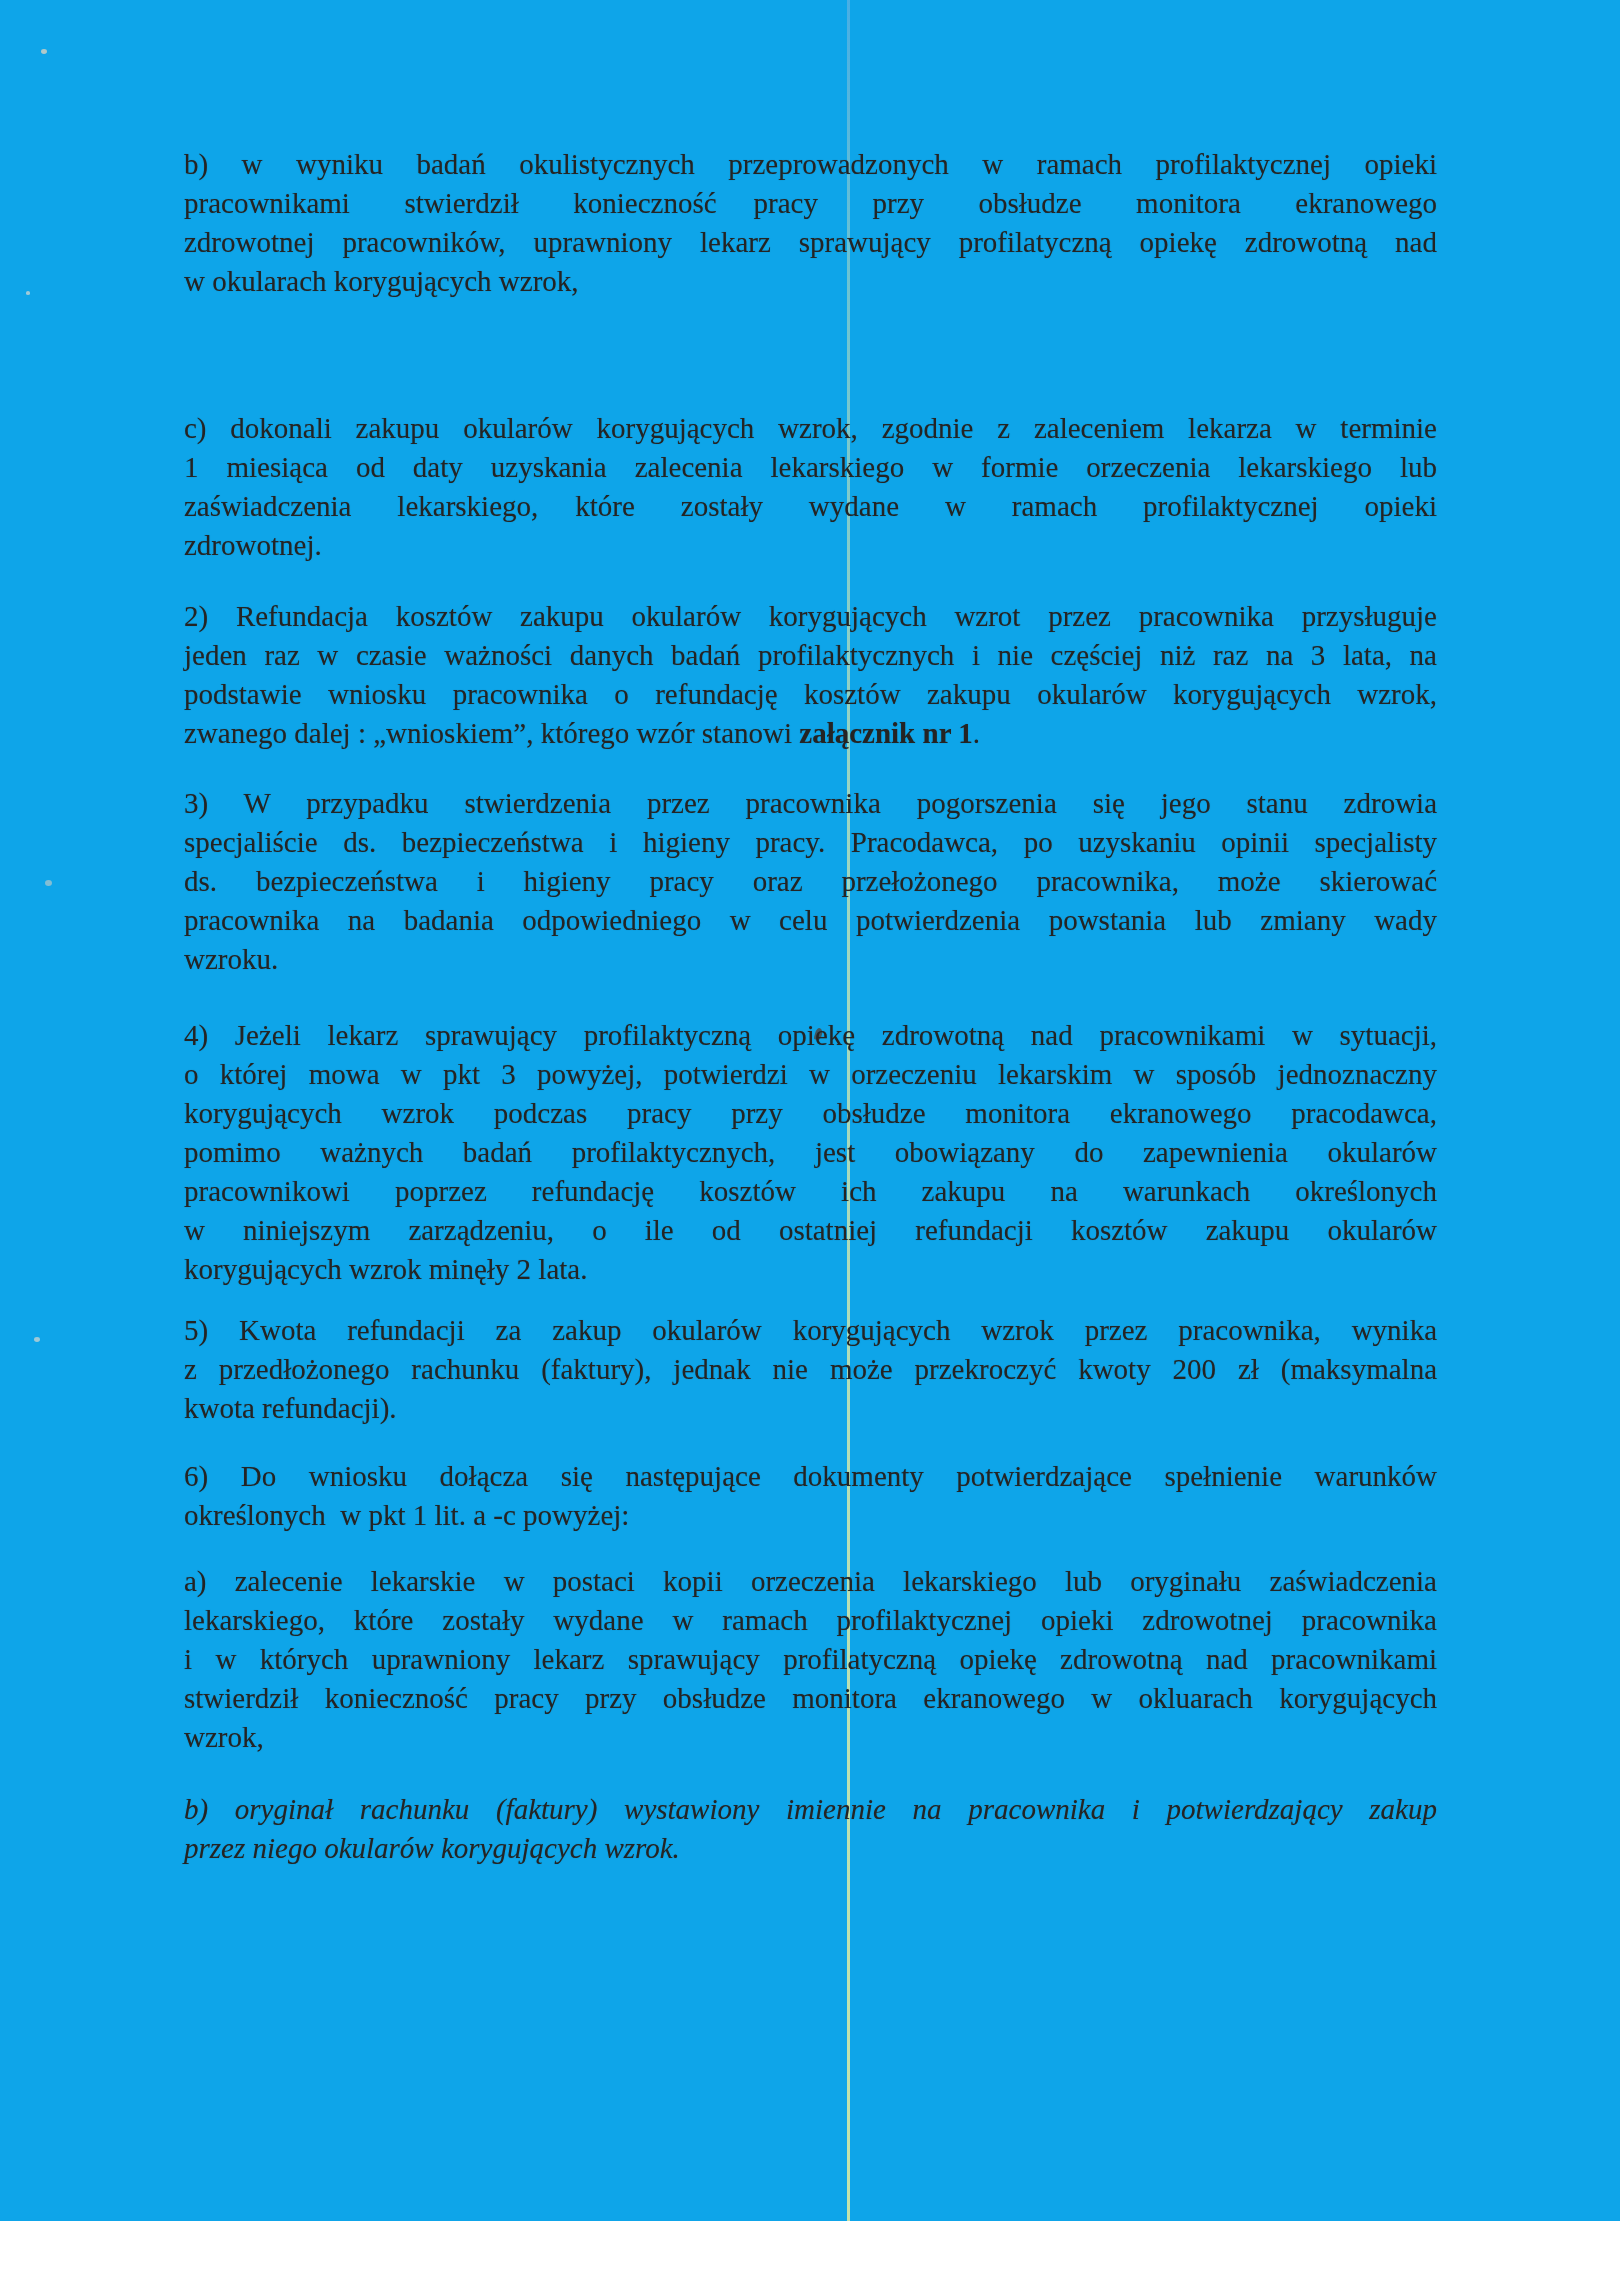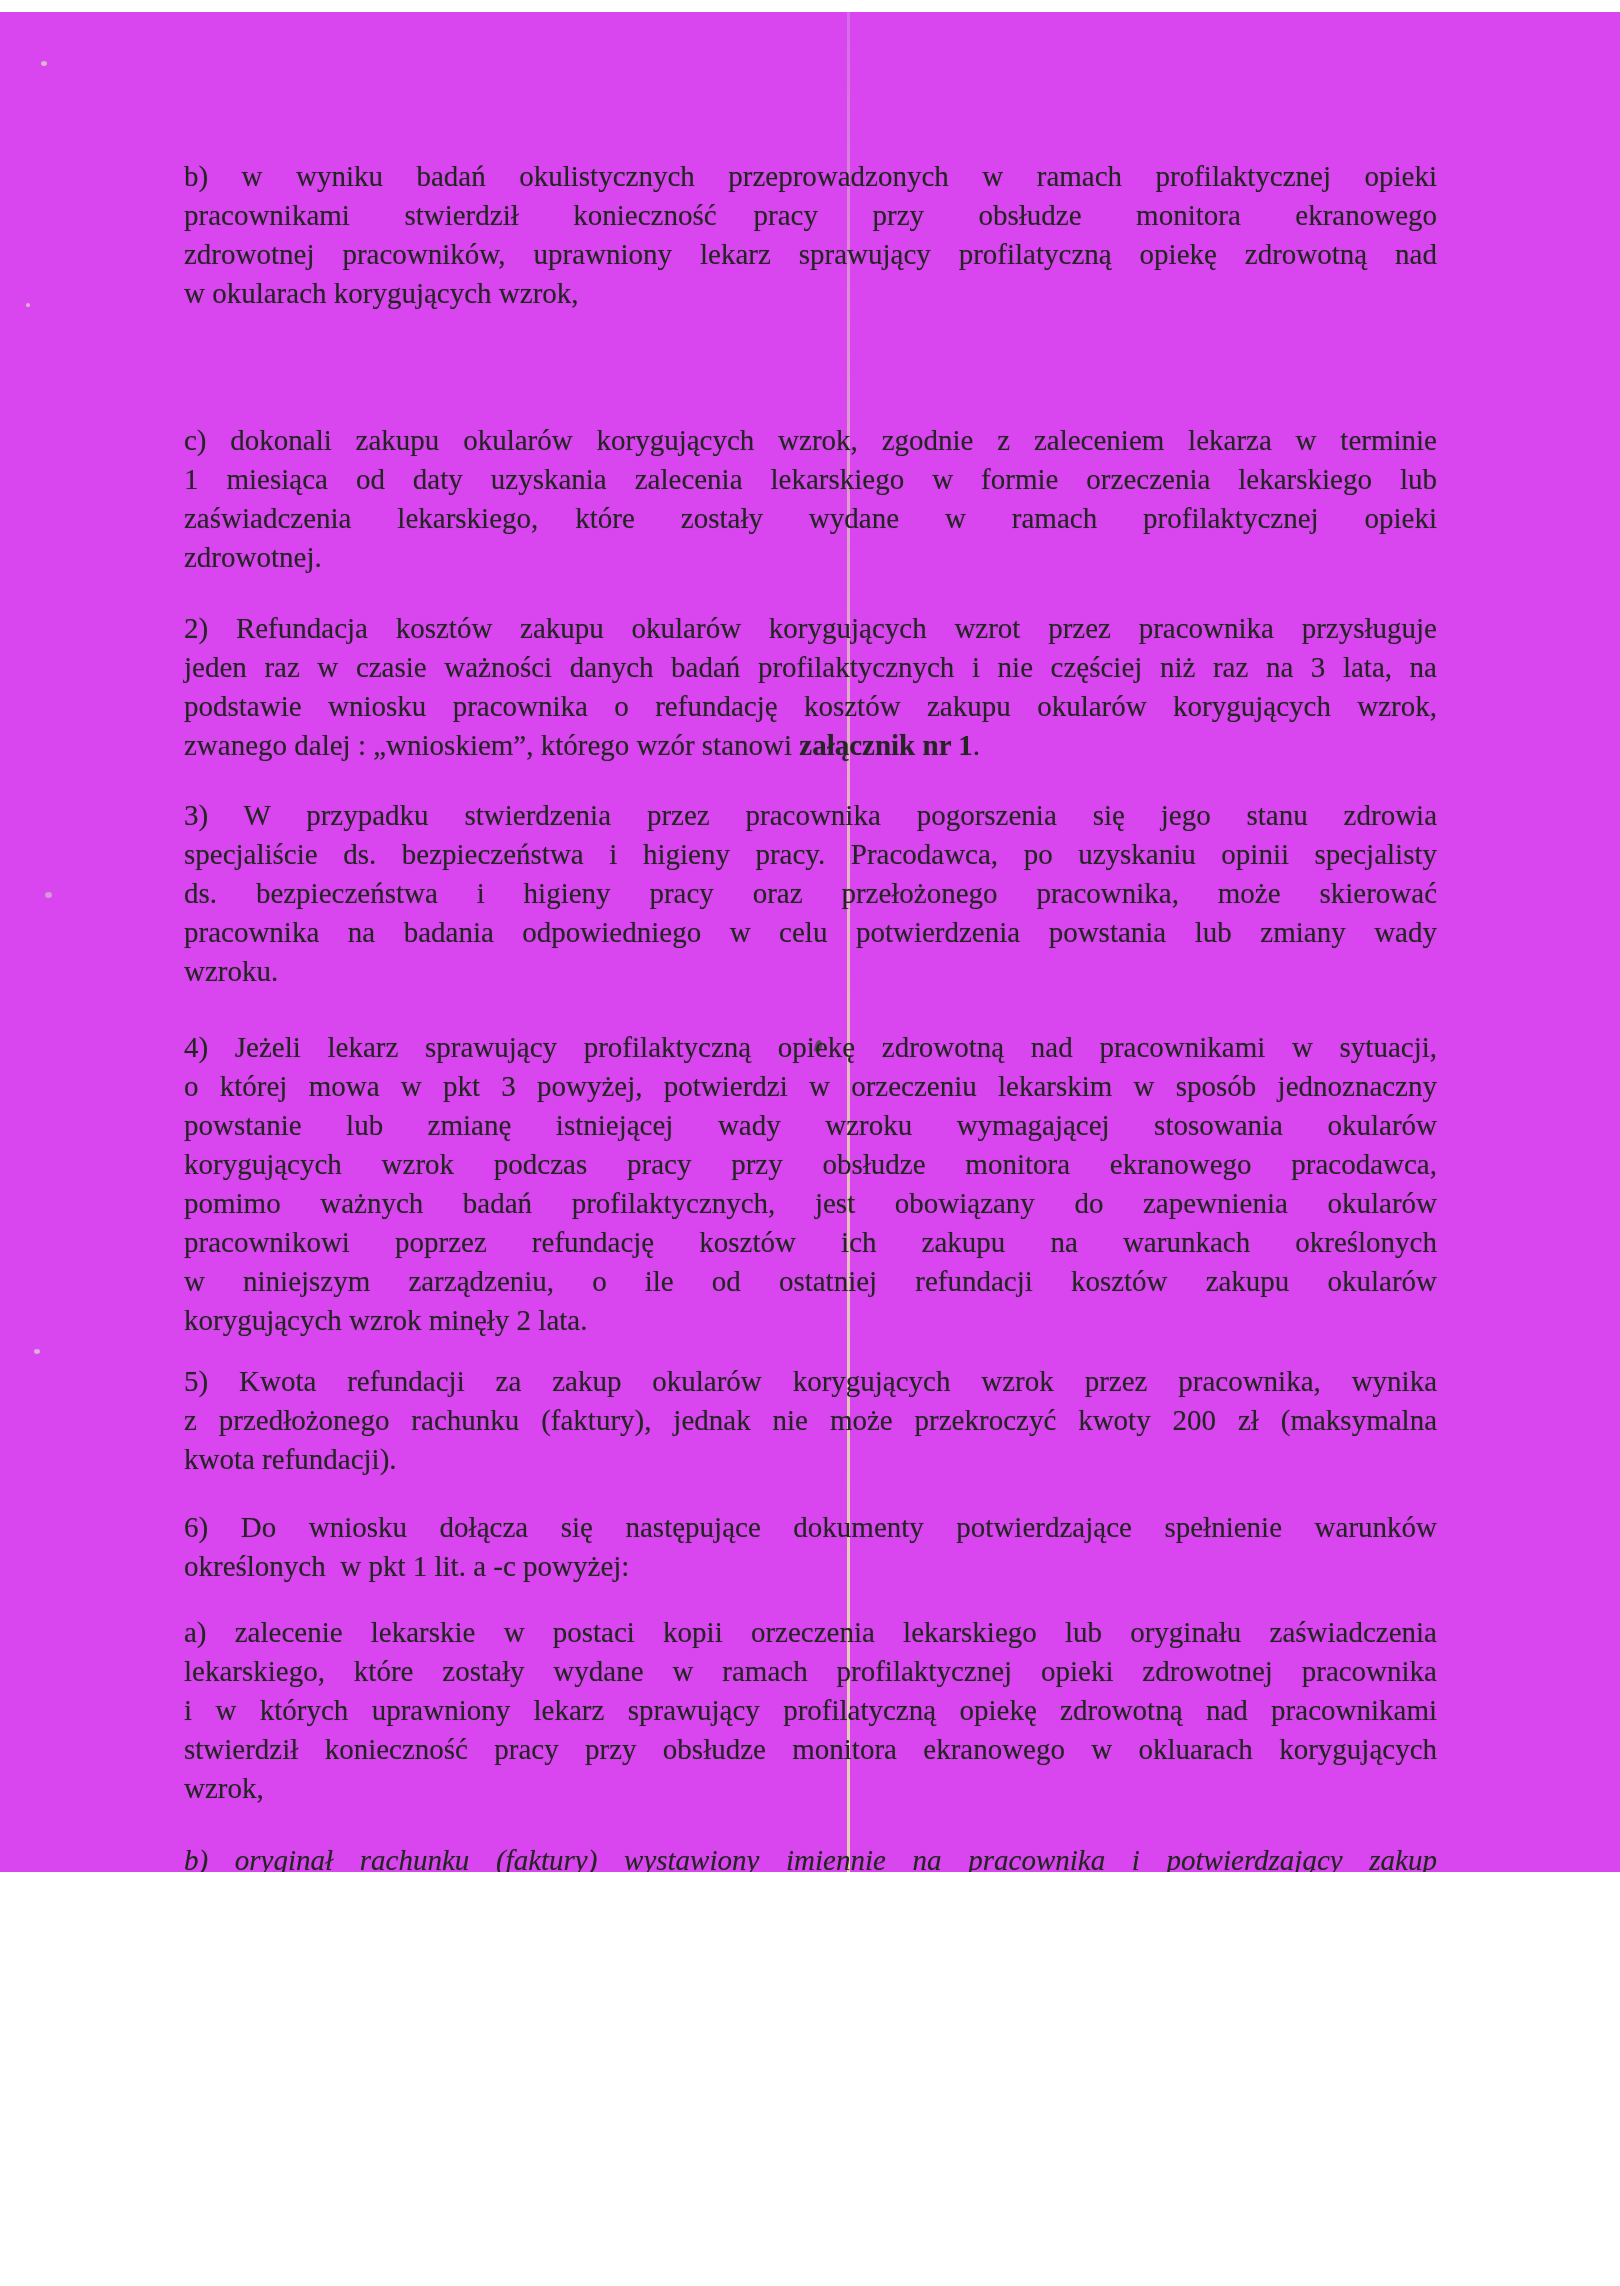--- a/index.html
+++ b/index.html
@@ -3,25 +3,24 @@
 <meta charset="utf-8">
 <style>
   html, body {
     margin: 0;
     padding: 0;
     background: #ffffff;
   }
   .page {
     position: relative;
     width: 1620px;
-    height: 1860px;
-    background: #d946ef;
+    height: 2221px;
+    background: #0ea5e9;
     overflow: hidden;
     font-family: "Liberation Serif", "DejaVu Serif", serif;
-    margin-top: 12px;
   }
   
   .scan-line {
     position: absolute;
     left: 847px;
     top: 0;
     width: 2.9px;
     height: 2287px;
     background: linear-gradient(180deg,
       rgba(206,196,218,0.30) 0%,
@@ -102,21 +101,20 @@
       <div class="para" style="margin-bottom: 37px;">
         <div class="line">3) W przypadku stwierdzenia przez pracownika pogorszenia się jego stanu zdrowia</div>
         <div class="line">specjaliście ds. bezpieczeństwa i higieny pracy. Pracodawca, po uzyskaniu opinii specjalisty</div>
         <div class="line">ds. bezpieczeństwa i higieny pracy oraz przełożonego pracownika, może skierować</div>
         <div class="line">pracownika na badania odpowiedniego w celu potwierdzenia powstania lub zmiany wady</div>
         <div class="line last">wzroku.</div>
       </div>
       <div class="para" style="margin-bottom: 21.6px;">
         <div class="line">4) Jeżeli lekarz sprawujący profilaktyczną opiekę zdrowotną nad pracownikami w sytuacji,</div>
         <div class="line">o której mowa w pkt 3 powyżej, potwierdzi w orzeczeniu lekarskim w sposób jednoznaczny</div>
-        <div class="line">powstanie lub zmianę istniejącej wady wzroku wymagającej stosowania okularów</div>
         <div class="line">korygujących wzrok podczas pracy przy obsłudze monitora ekranowego pracodawca,</div>
         <div class="line">pomimo ważnych badań profilaktycznych, jest obowiązany do zapewnienia okularów</div>
         <div class="line">pracownikowi poprzez refundację kosztów ich zakupu na warunkach określonych</div>
         <div class="line">w niniejszym zarządzeniu, o ile od ostatniej refundacji kosztów zakupu okularów</div>
         <div class="line last">korygujących wzrok minęły 2 lata.</div>
       </div>
       <div class="para" style="margin-bottom: 29px;">
         <div class="line">5) Kwota refundacji za zakup okularów korygujących wzrok przez pracownika, wynika</div>
         <div class="line">z przedłożonego rachunku (faktury), jednak nie może przekroczyć kwoty 200 zł (maksymalna</div>
         <div class="line last">kwota refundacji).</div>

